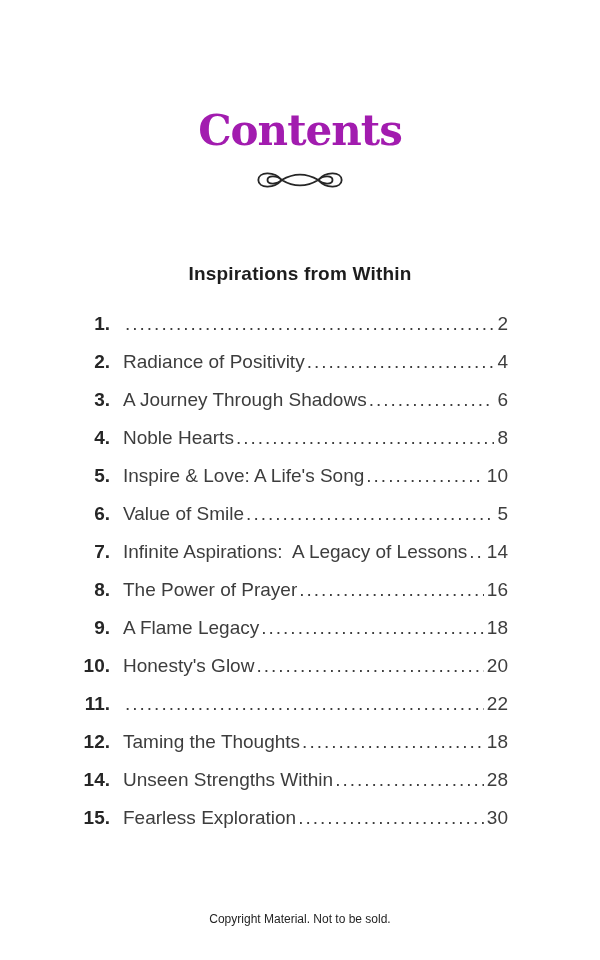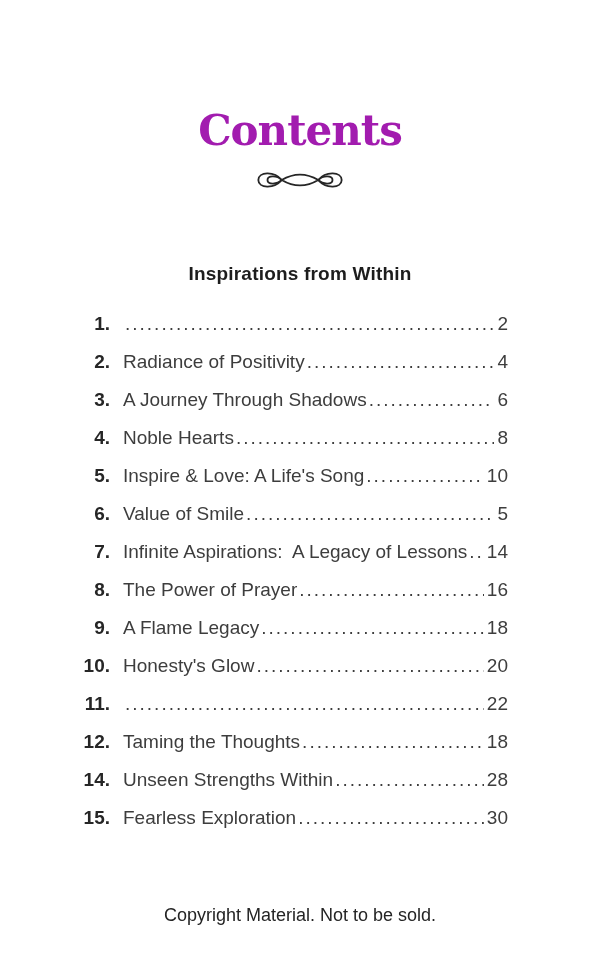--- a/index.html
+++ b/index.html
@@ -66,21 +66,21 @@
     content: "....................................................................................................";
     letter-spacing: 2px;
   }
   .toc-page { flex: 0 0 auto; }
   .footer {
     position: absolute;
     left: 0;
     right: 0;
     bottom: 34px;
     text-align: center;
-    font-size: 18px;
+    font-size: 12px;
     color: #242424;
   }
 </style>
 </head>
 <body>
 
 <div class="page">
 
   <h1 class="title">Contents</h1>
 

